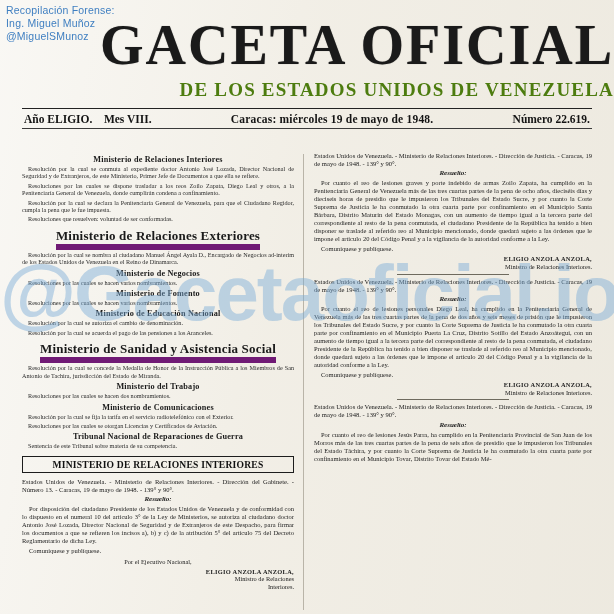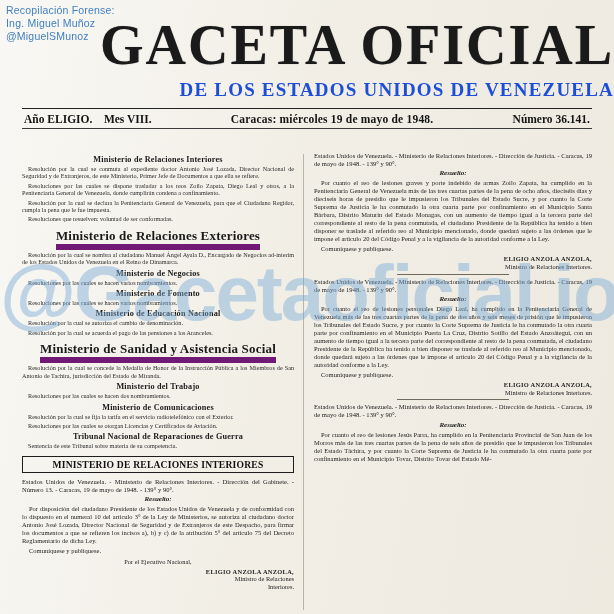--- a/index.html
+++ b/index.html
@@ -74,21 +74,21 @@
     letter-spacing: 2px;
     color: #1a1a1a;
     text-shadow: 0 0 1px rgba(0,0,0,0.35);
   }
   .sub-title {
     font-family: "Liberation Serif", serif;
     font-weight: bold;
     font-size: 19px;
     line-height: 24px;
     letter-spacing: 1.2px;
-    color: #1d4ed8;
+    color: #4d7c0f;
     margin-top: 4px;
   }
   .rule {
     height: 1px;
     background: #222;
     margin: 6px 22px 0 22px;
   }
   .rule.thin { height: 1px; background: #3a3a3a; }
   .issueline {
     display: flex;
@@ -237,21 +237,21 @@
     <div class="gaceta-title">GACETA OFICIAL</div>
     <div class="sub-title">DE LOS ESTADOS UNIDOS DE VENEZUELA</div>
     <div class="rule"></div>
     <div class="issueline">
       <span>
         <span>Año ELIGIO.</span>
         &nbsp;&nbsp;
         <span>Mes VIII.</span>
       </span>
       <span class="center">Caracas: miércoles 19 de mayo de 1948.</span>
-      <span>Número 36.141.</span>
+      <span>Número 22.619.</span>
     </div>
     <div class="rule thin" style="margin-top:3px;"></div>
   </div>
 
   <div class="watermark">@Gacetaoficial.io</div>
 
   <div class="columns">
     <div class="col-divider"></div>
 
     <div class="col col-left">

